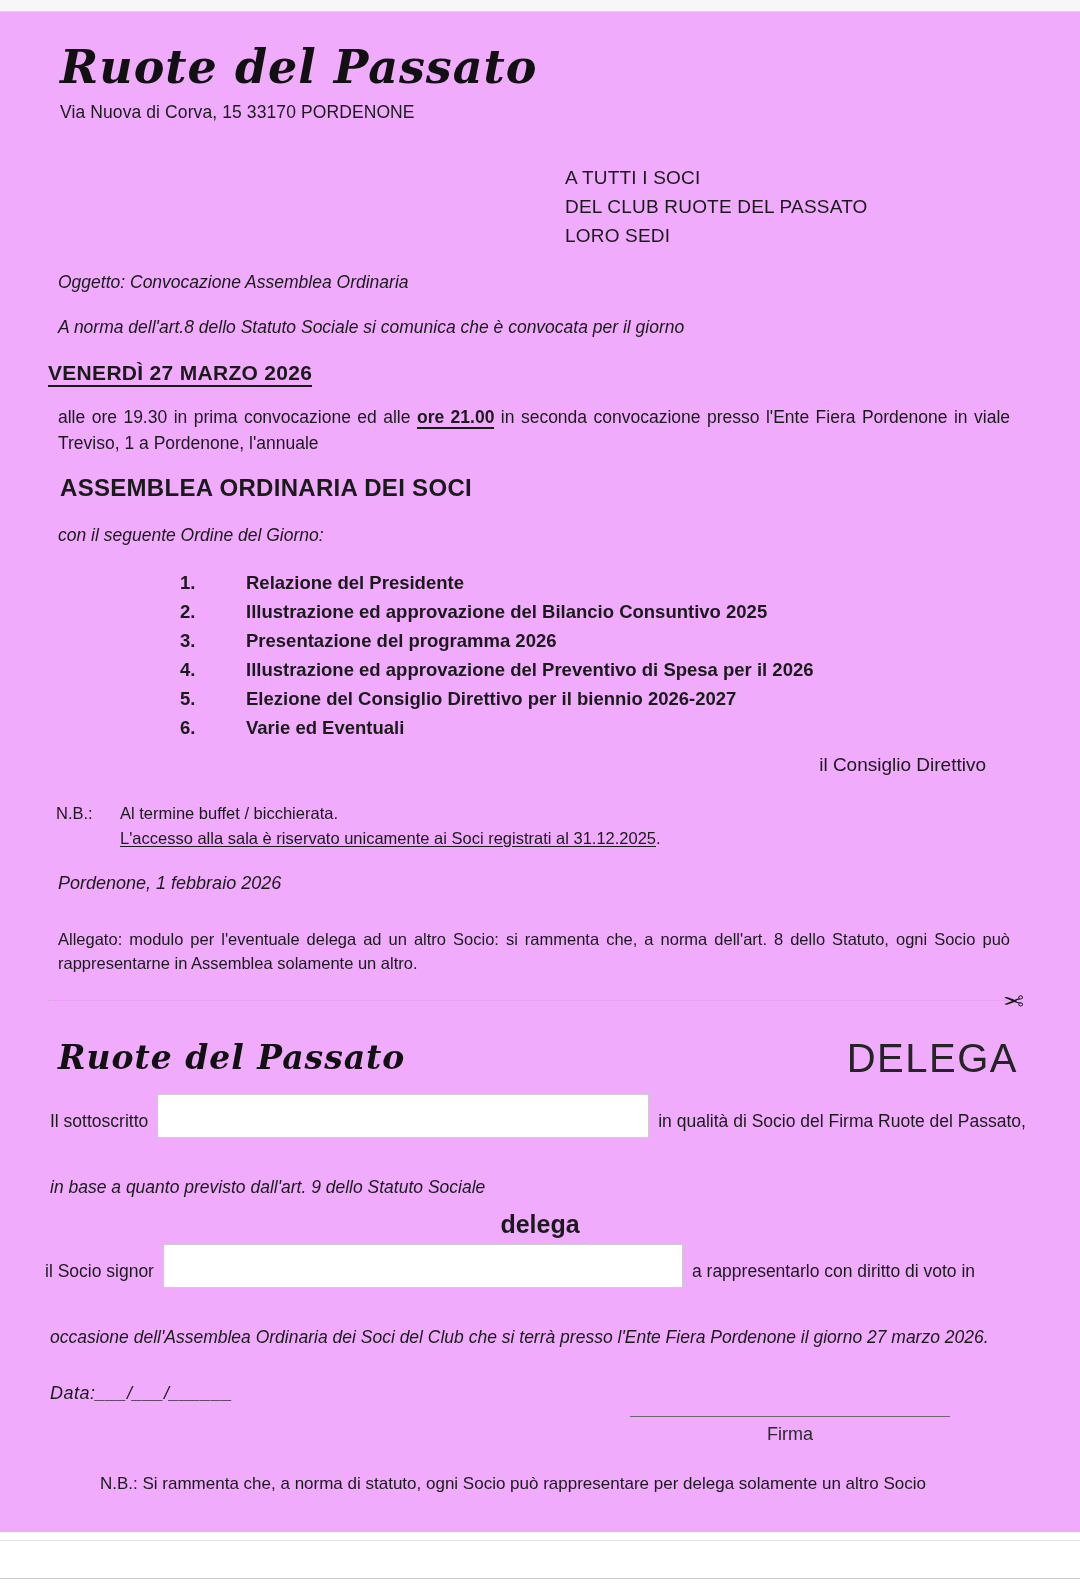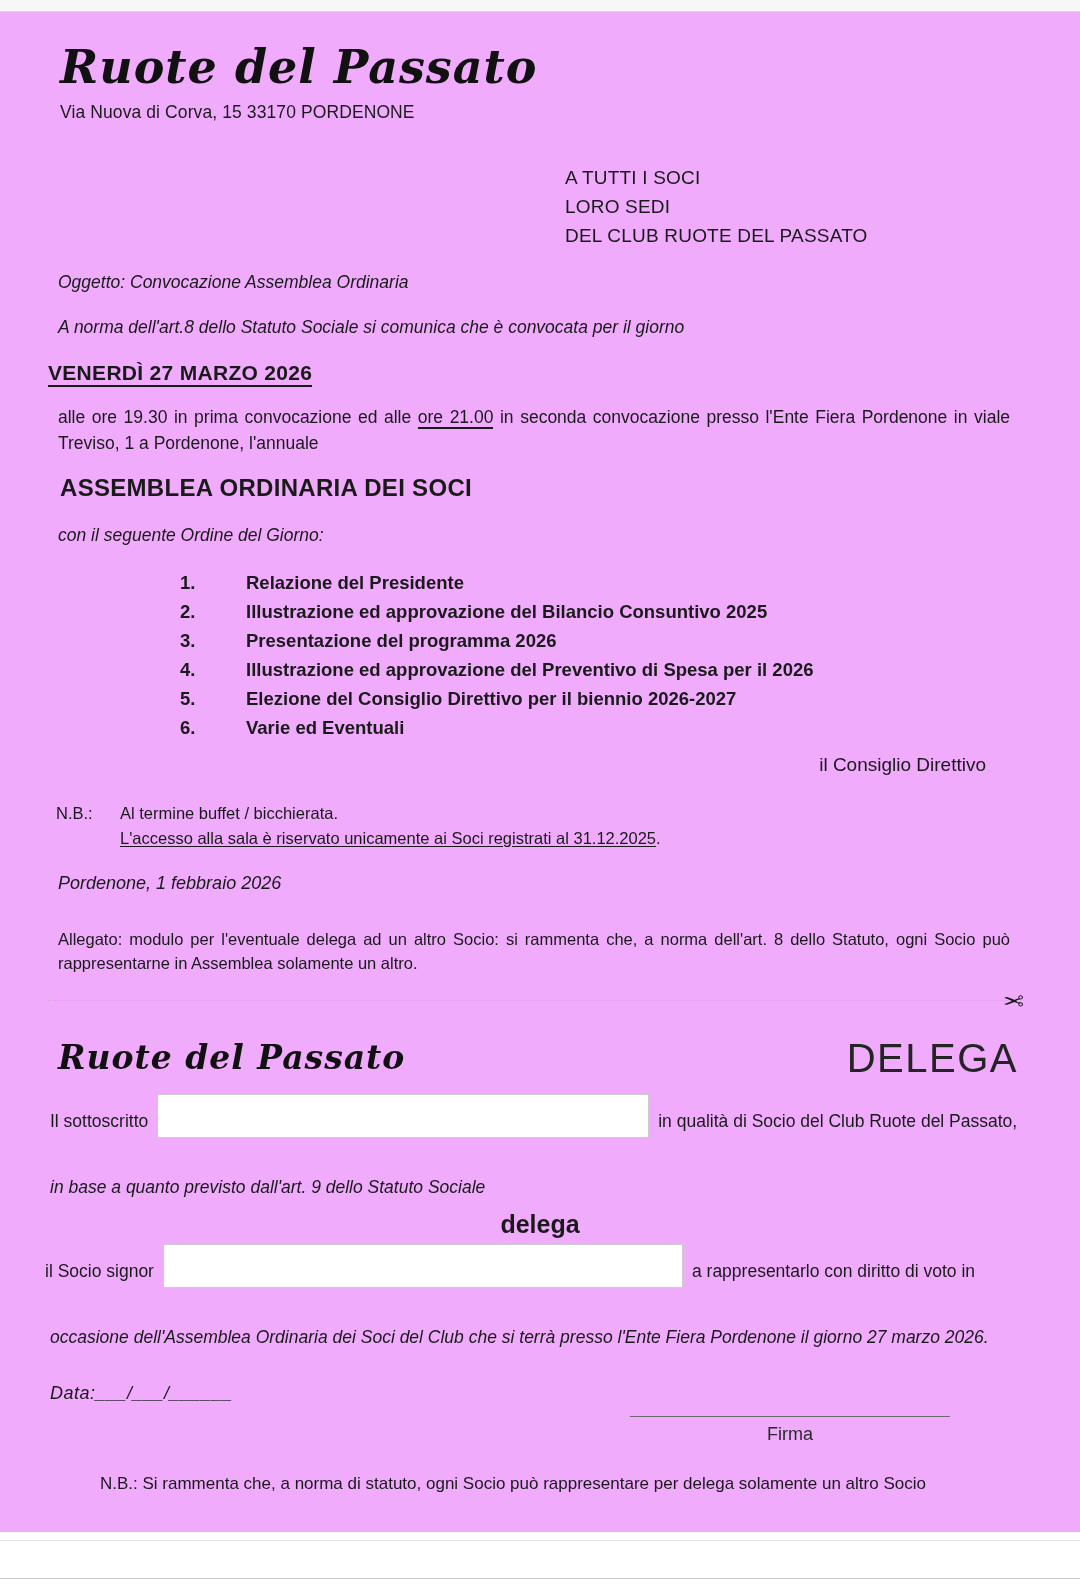--- a/index.html
+++ b/index.html
@@ -96,21 +96,21 @@
   .dateline span { border-bottom: 2px solid #1a1a1a; padding-bottom: 1px; }
 
   .times {
     position: absolute;
     top: 393px; left: 58px;
     width: 952px;
     font-size: 17.5px;
     line-height: 1.47;
     text-align: justify;
   }
-  .times b { font-weight: 400; border-bottom: 2px solid #1a1a1a; }
+  .times b { font-weight: 700; border-bottom: 2px solid #1a1a1a; }
 
   .assemblea {
     position: absolute;
     top: 462px; left: 60px;
     width: 984px;
     text-align: left;
     font-size: 24px;
     font-weight: 700;
     letter-spacing: 0.3px;
   }
@@ -254,22 +254,22 @@
 
 <div class="page">
 
   <div class="letterhead">
     <div class="script brand">Ruote del Passato</div>
     <div class="addr">Via Nuova di Corva, 15   33170 PORDENONE</div>
   </div>
 
   <div class="addressee">
     <div>A TUTTI I SOCI</div>
+    <div>DEL CLUB RUOTE DEL PASSATO</div>
     <div>LORO SEDI</div>
-    <div>DEL CLUB RUOTE DEL PASSATO</div>
   </div>
 
   <div class="blk oggetto">Oggetto: Convocazione Assemblea Ordinaria</div>
 
   <div class="blk anorma">A norma dell'art.8 dello Statuto Sociale si comunica che è convocata per il giorno</div>
 
   <div class="dateline">
     <span>VENERDÌ 27 MARZO 2026</span>
   </div>
 
@@ -325,21 +325,21 @@
 
   <div class="cutline"></div>
   <div class="scissors">✂</div>
 
   <div class="script delega-brand">Ruote del Passato</div>
   <div class="delega-title">DELEGA</div>
 
   <div class="frow row-sottoscritto">
     <span class="lead">Il sottoscritto</span>
     <input class="fbox" type="text" value="" style="">
-    <span class="tail">in qualità di Socio del Club Ruote del Passato,</span>
+    <span class="tail">in qualità di Socio del Firma Ruote del Passato,</span>
   </div>
 
   <div class="blk inbase">in base a quanto previsto dall'art. 9 dello Statuto Sociale</div>
 
   <div class="delega-word">delega</div>
 
   <div class="frow row-socio">
     <span class="lead">il Socio signor</span>
     <input class="fbox" type="text" value="" style="">
     <span class="tail">a rappresentarlo con diritto di voto in</span>

